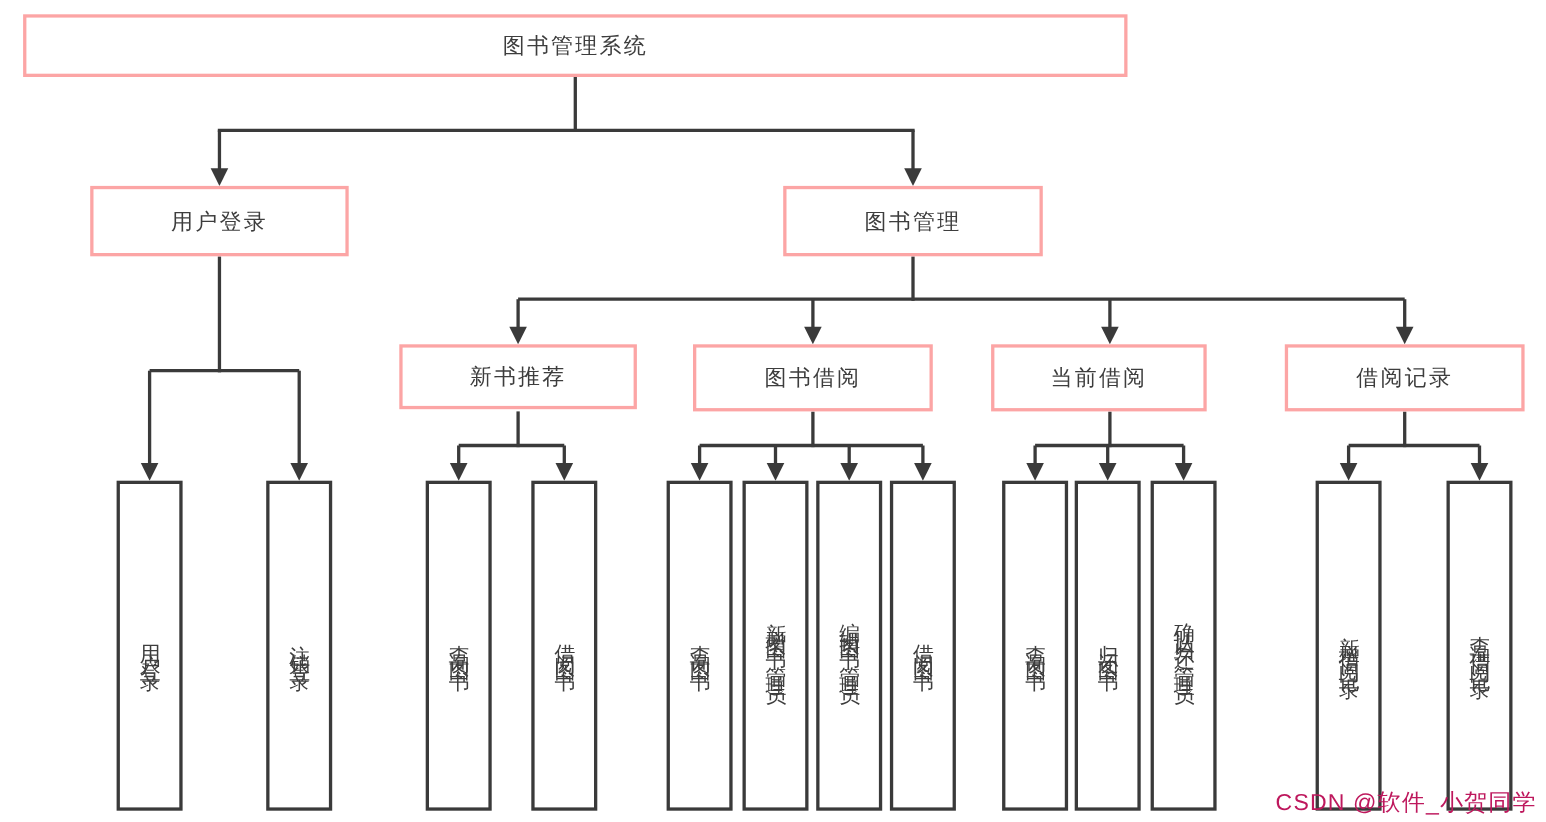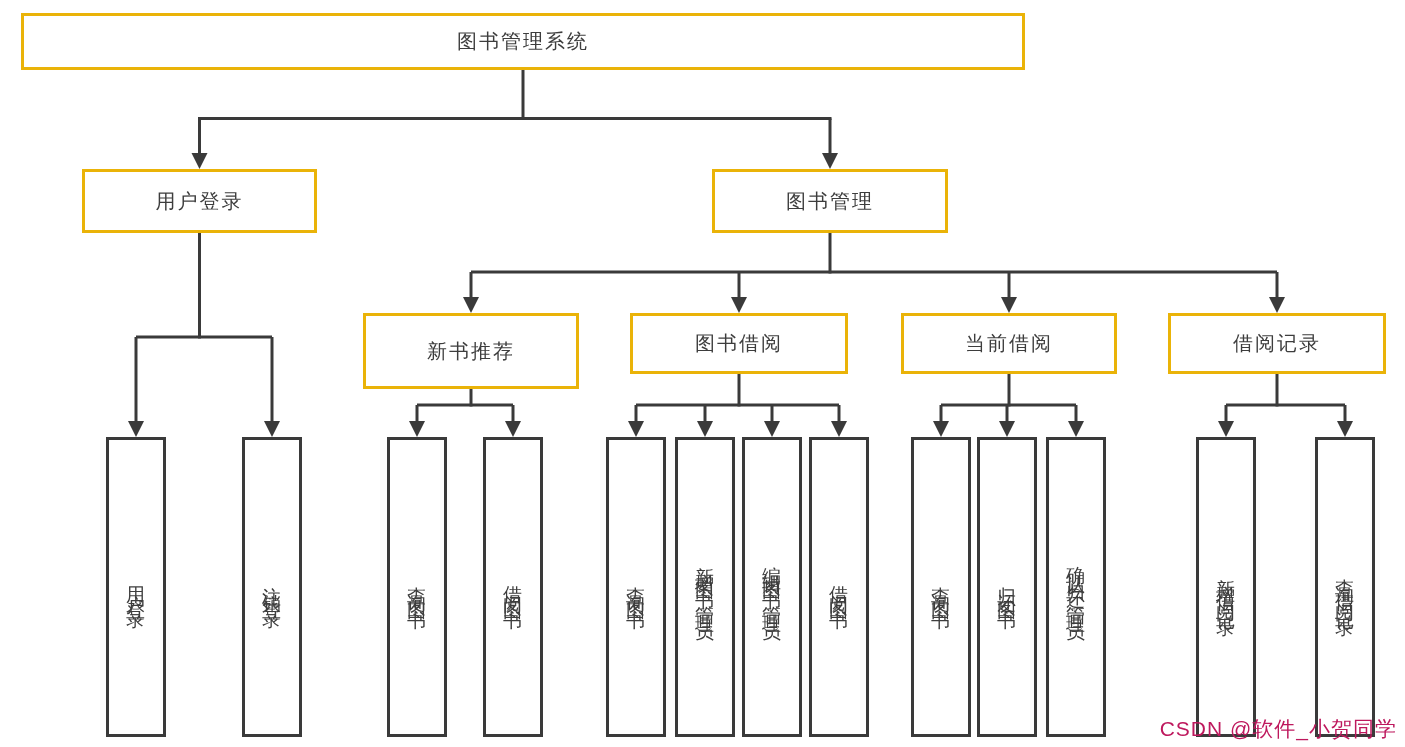--- a/index.html
+++ b/index.html
@@ -19,21 +19,21 @@
   }
   #connectors {
     position: absolute;
     left: 0; top: 0;
     width: 1405px; height: 747px;
   }
   .node {
     position: absolute;
     box-sizing: border-box;
     background: #ffffff;
-    border: 3px solid #eab308;
+    border: 3px solid #fca5a5;
     display: flex;
     align-items: center;
     justify-content: center;
     color: #3d3d3d;
     font-size: 20px;
     letter-spacing: 2px;
     white-space: nowrap;
   }
   .vbox {
     position: absolute;
@@ -138,27 +138,27 @@
     <span>图书管理系统</span>
   </div>
 
   <div class="node" style="left:82px; top:169px; width:235px; height:64px;">
     <span>用户登录</span>
   </div>
   <div class="node" style="left:712px; top:169px; width:236px; height:64px;font-family:Liberation Serif, serif;">
     <span>图书管理</span>
   </div>
 
-  <div class="node" style="left:363px; top:313px; width:216px; height:76px;">
+  <div class="node" style="left:363px; top:313px; width:216px; height:59px;">
     <span>新书推荐</span>
   </div>
   <div class="node" style="left:630px; top:313px; width:218px; height:61px;">
     <span>图书借阅</span>
   </div>
-  <div class="node" style="left:901px; top:313px; width:216px; height:61px;">
+  <div class="node" style="left:901px; top:313px; width:196px; height:61px;">
     <span>当前借阅</span>
   </div>
   <div class="node" style="left:1168px; top:313px; width:218px; height:61px;">
     <span>借阅记录</span>
   </div>
 
   <div class="vbox" style="left:106px;">
     <span class="vlabel">用户登录</span>
   </div>
   <div class="vbox" style="left:242px;">

